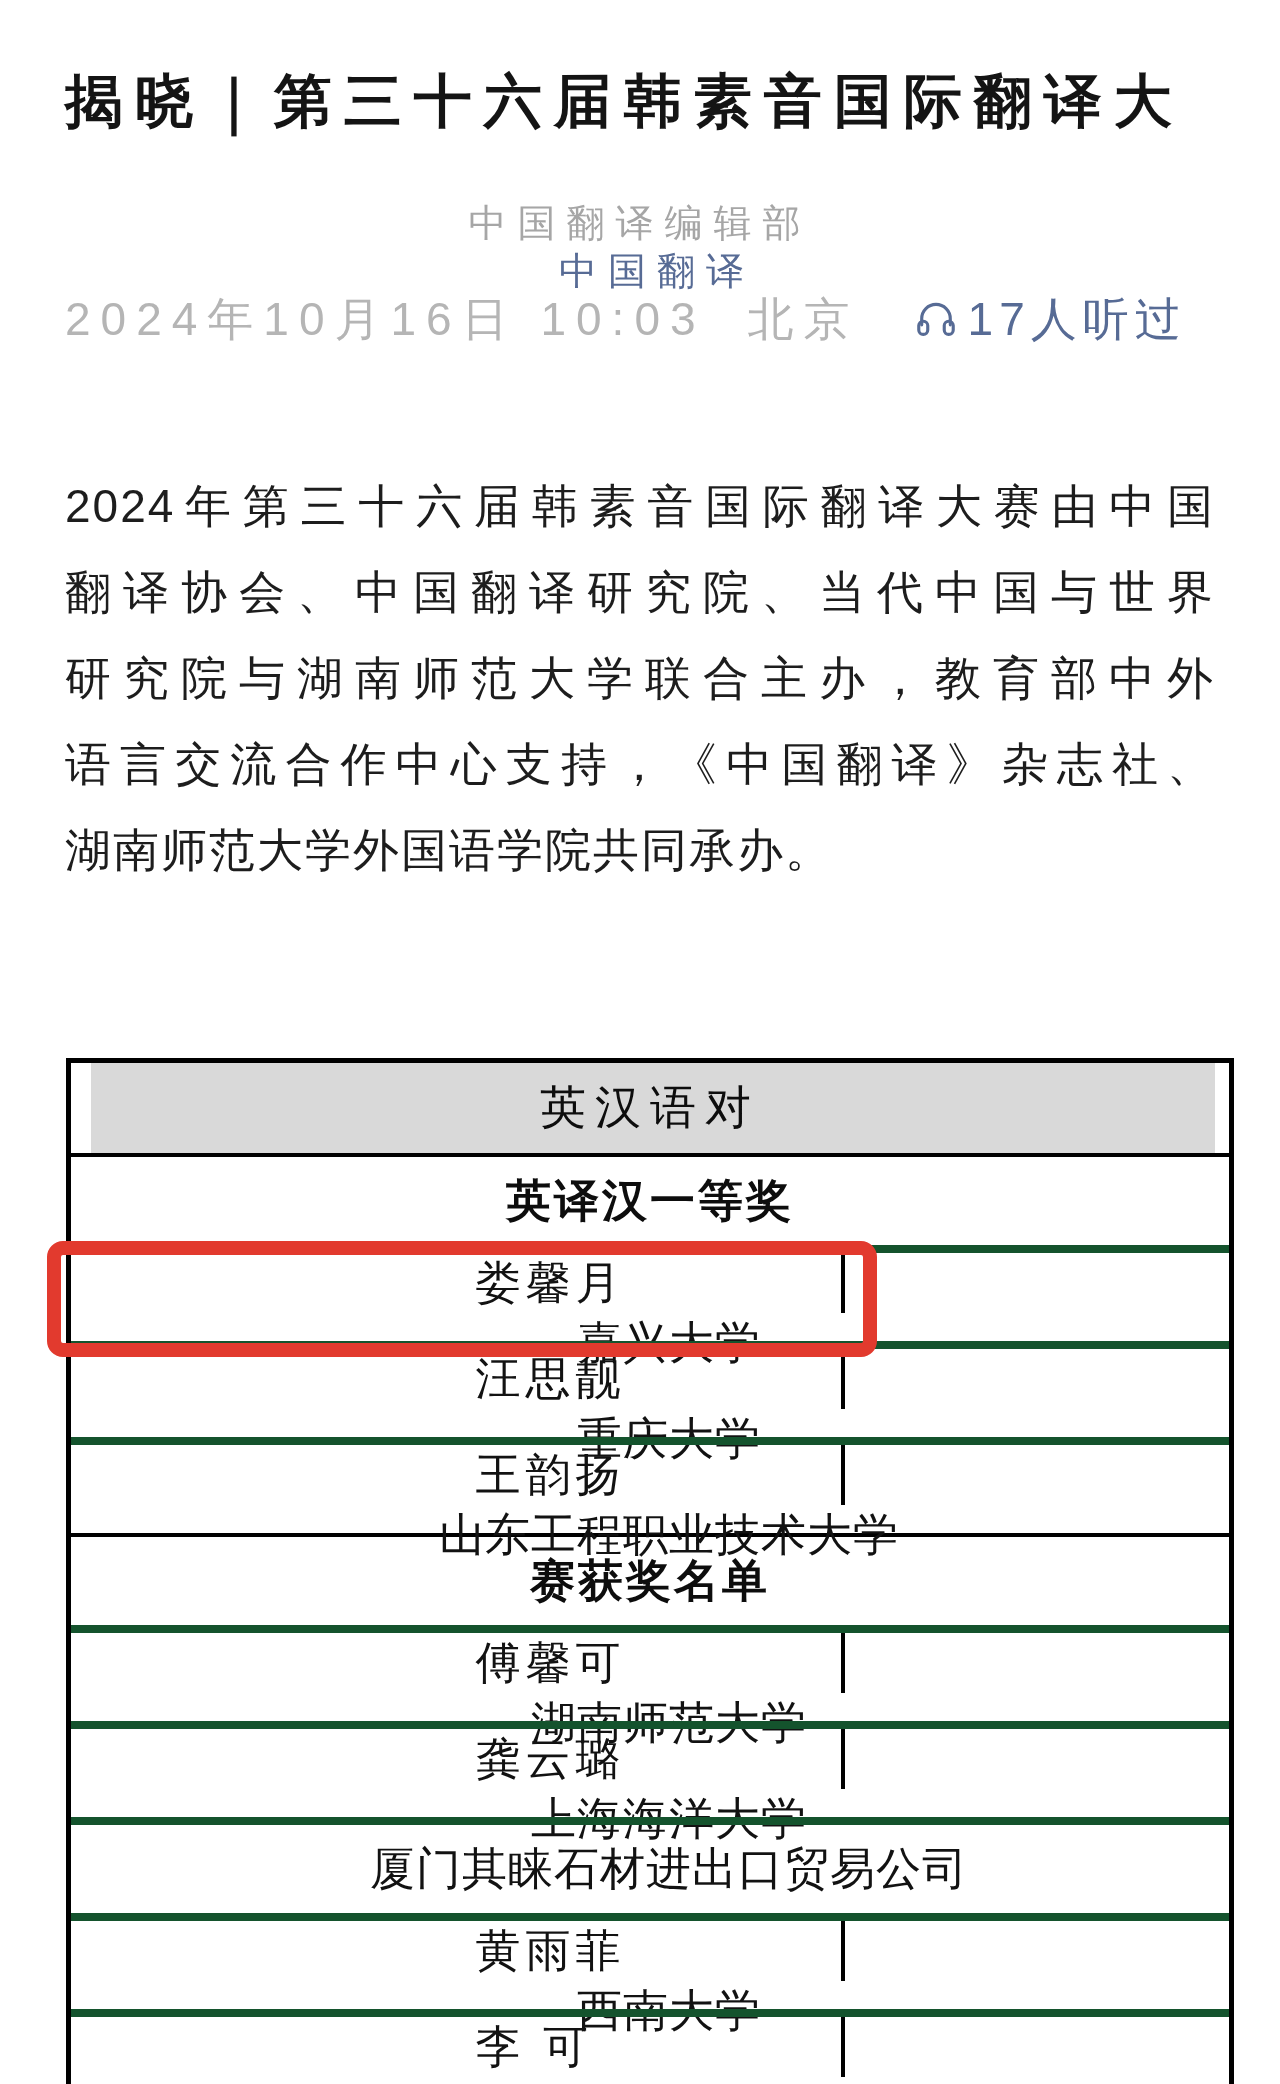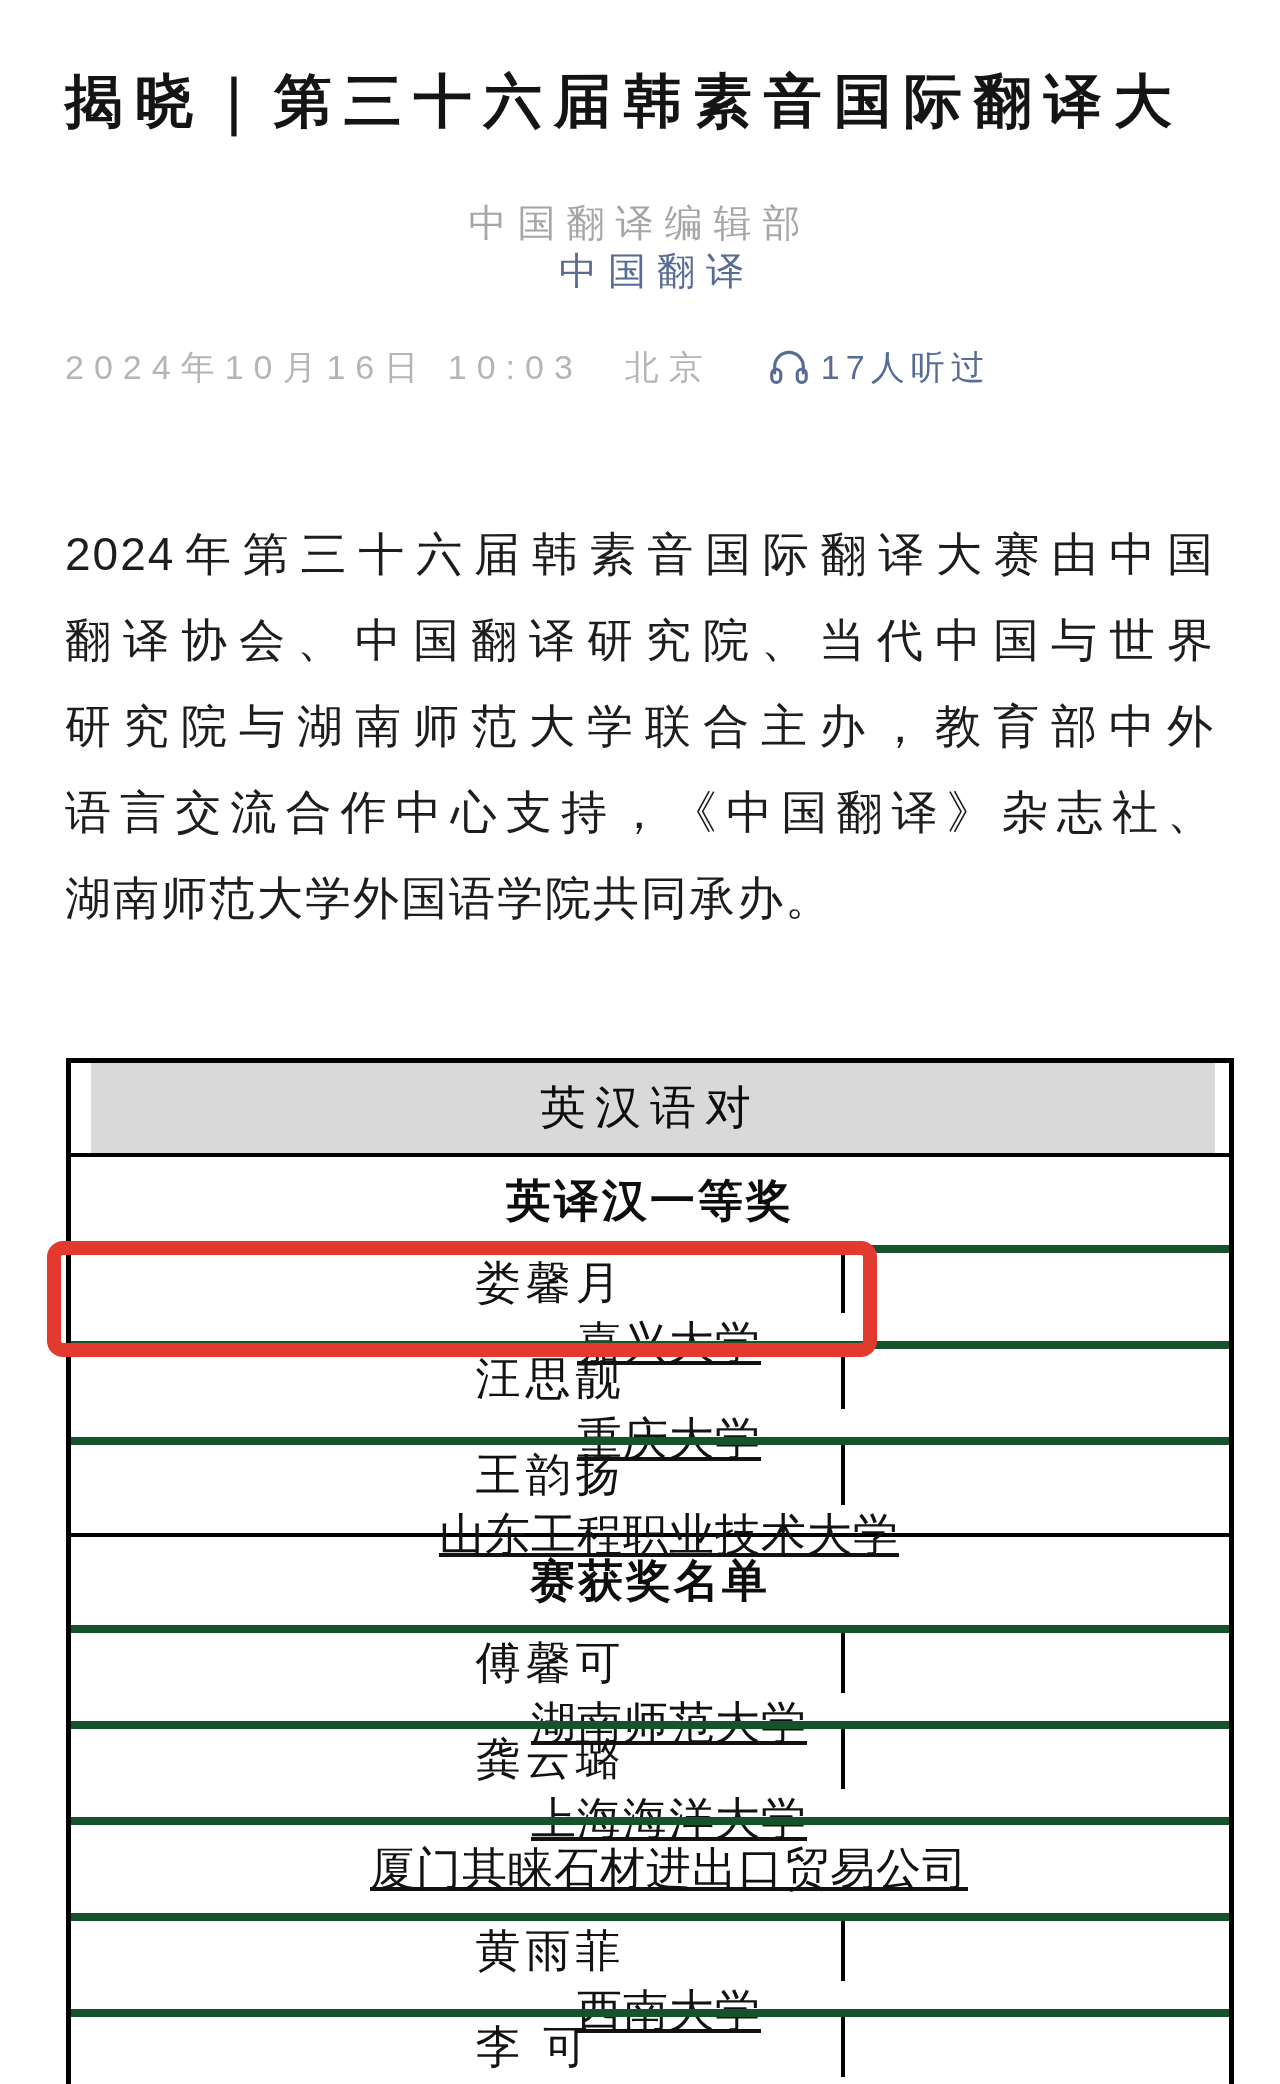--- a/index.html
+++ b/index.html
@@ -8,21 +8,21 @@
     font-family:"Liberation Sans", sans-serif;
   }
   .content{position:absolute;left:65px;top:16px;width:1150px;}
   .title{
     padding-top:36px;font-size:58px;line-height:97px;font-weight:700;
     letter-spacing:12px;color:#141414;
   }
   .byline{margin-top:50px;font-size:38px;letter-spacing:11px;display:flex;align-items:center;line-height:48px;flex-direction:column;}
   .author{color:#a6a6a6;}
   .account{color:#576b95;margin-left:34px;cursor:pointer;}
-  .meta{margin-top:48px;font-size:34px;letter-spacing:10px;display:flex;color:#b5b5b5;line-height:48px;}
+  .meta{font-size:46px;letter-spacing:10px;display:flex;color:#b5b5b5;line-height:48px;}
   .meta-loc{margin-left:42px;}
   .listen{margin-left:54px;display:flex;align-items:center;color:#576b95;letter-spacing:6px;cursor:pointer;}
   .listen svg{width:44px;height:44px;margin-right:10px;display:block;}
   .para{margin-top:120px;font-size:46px;line-height:86px;color:#1d1d1d;letter-spacing:2px;}
   .jline{text-align:justify;text-align-last:justify;}
   .lastline{text-align:left;}
 
   .award-table{
     position:absolute;left:66px;top:1058px;width:1168px;
     border:5px solid #000;box-sizing:border-box;background:#fff;
@@ -37,21 +37,21 @@
     font-weight:700;font-size:45px;letter-spacing:3px;color:#0d0d0d;
   }
   .trow{display:flex;height:88px;border-top:8px solid #14532d;position:relative;align-items:center;flex-direction:column;}
   .cell-name{
     width:389px;box-sizing:border-box;border-right:4px solid #000;
     display:flex;align-items:center;padding-left:20px;
     font-size:45px;letter-spacing:5px;color:#121212;
   }
   .cell-inst{
     flex:1;display:flex;align-items:center;padding-left:38px;
-    font-size:45px;letter-spacing:1px;color:#121212;text-decoration:underline;
+    font-size:45px;letter-spacing:1px;color:#121212;
   }
   .sliver{height:60px;border-top:4px solid #000;display:flex;}
   .sliver-c1{width:389px;box-sizing:border-box;border-right:4px solid #000;}
   .redbox{
     position:absolute;left:-24px;top:-12px;width:830px;height:116px;
     border:14px solid #e23a2e;border-radius:16px;box-sizing:border-box;
     z-index:4;pointer-events:none;
   }
 </style>
 </head>

